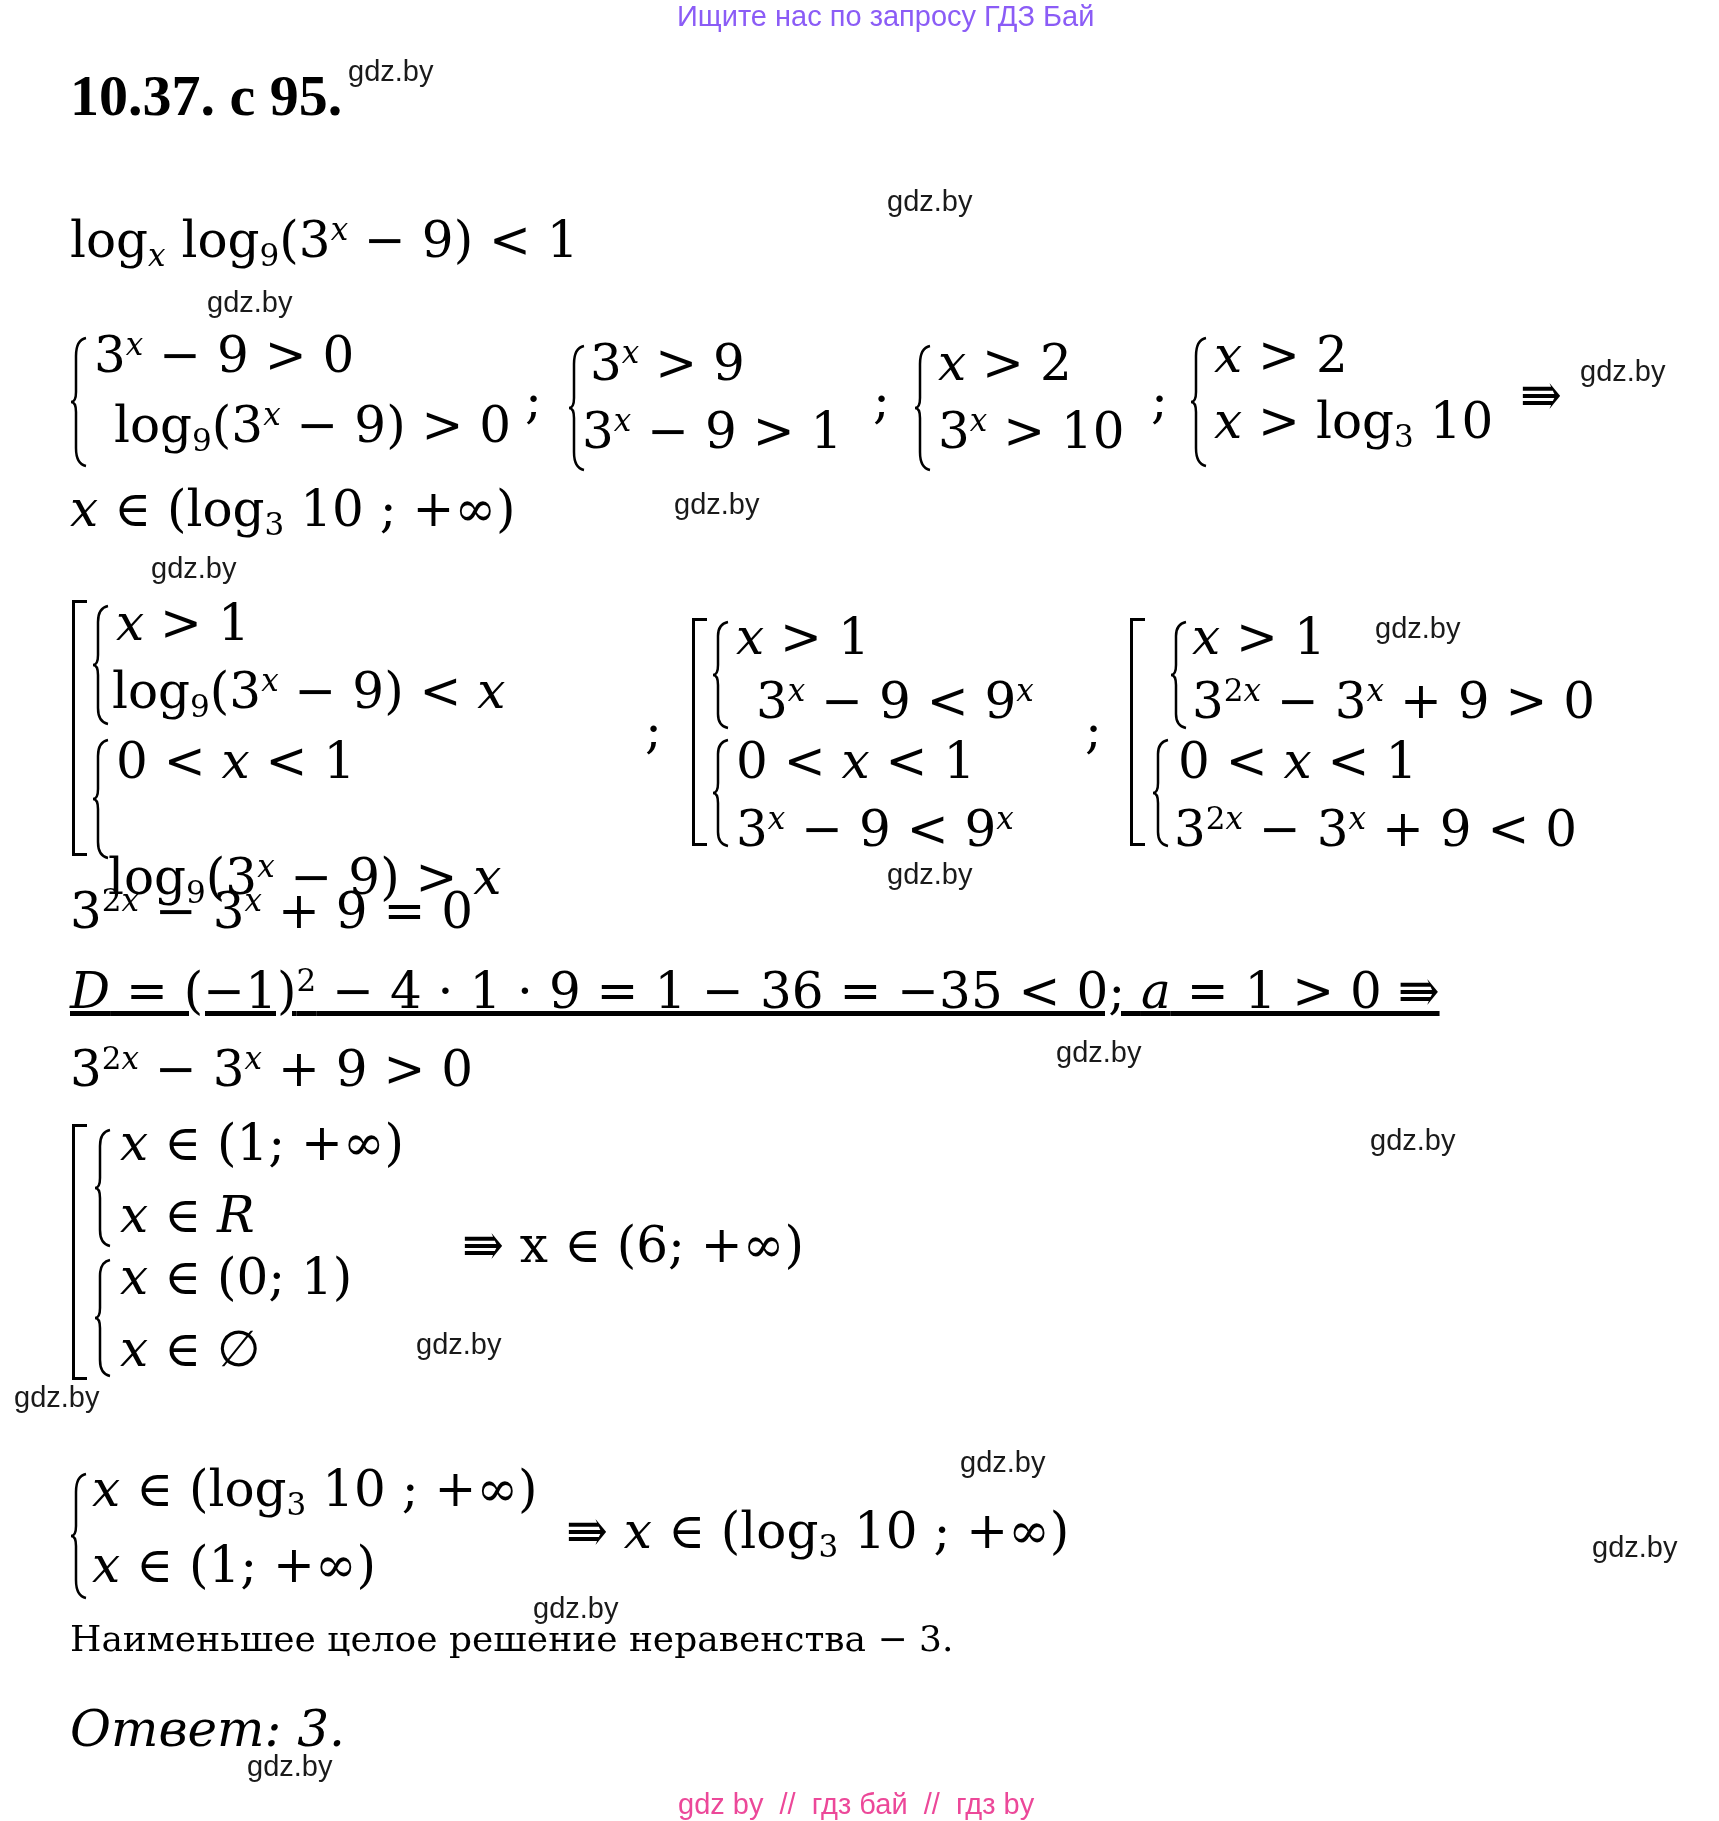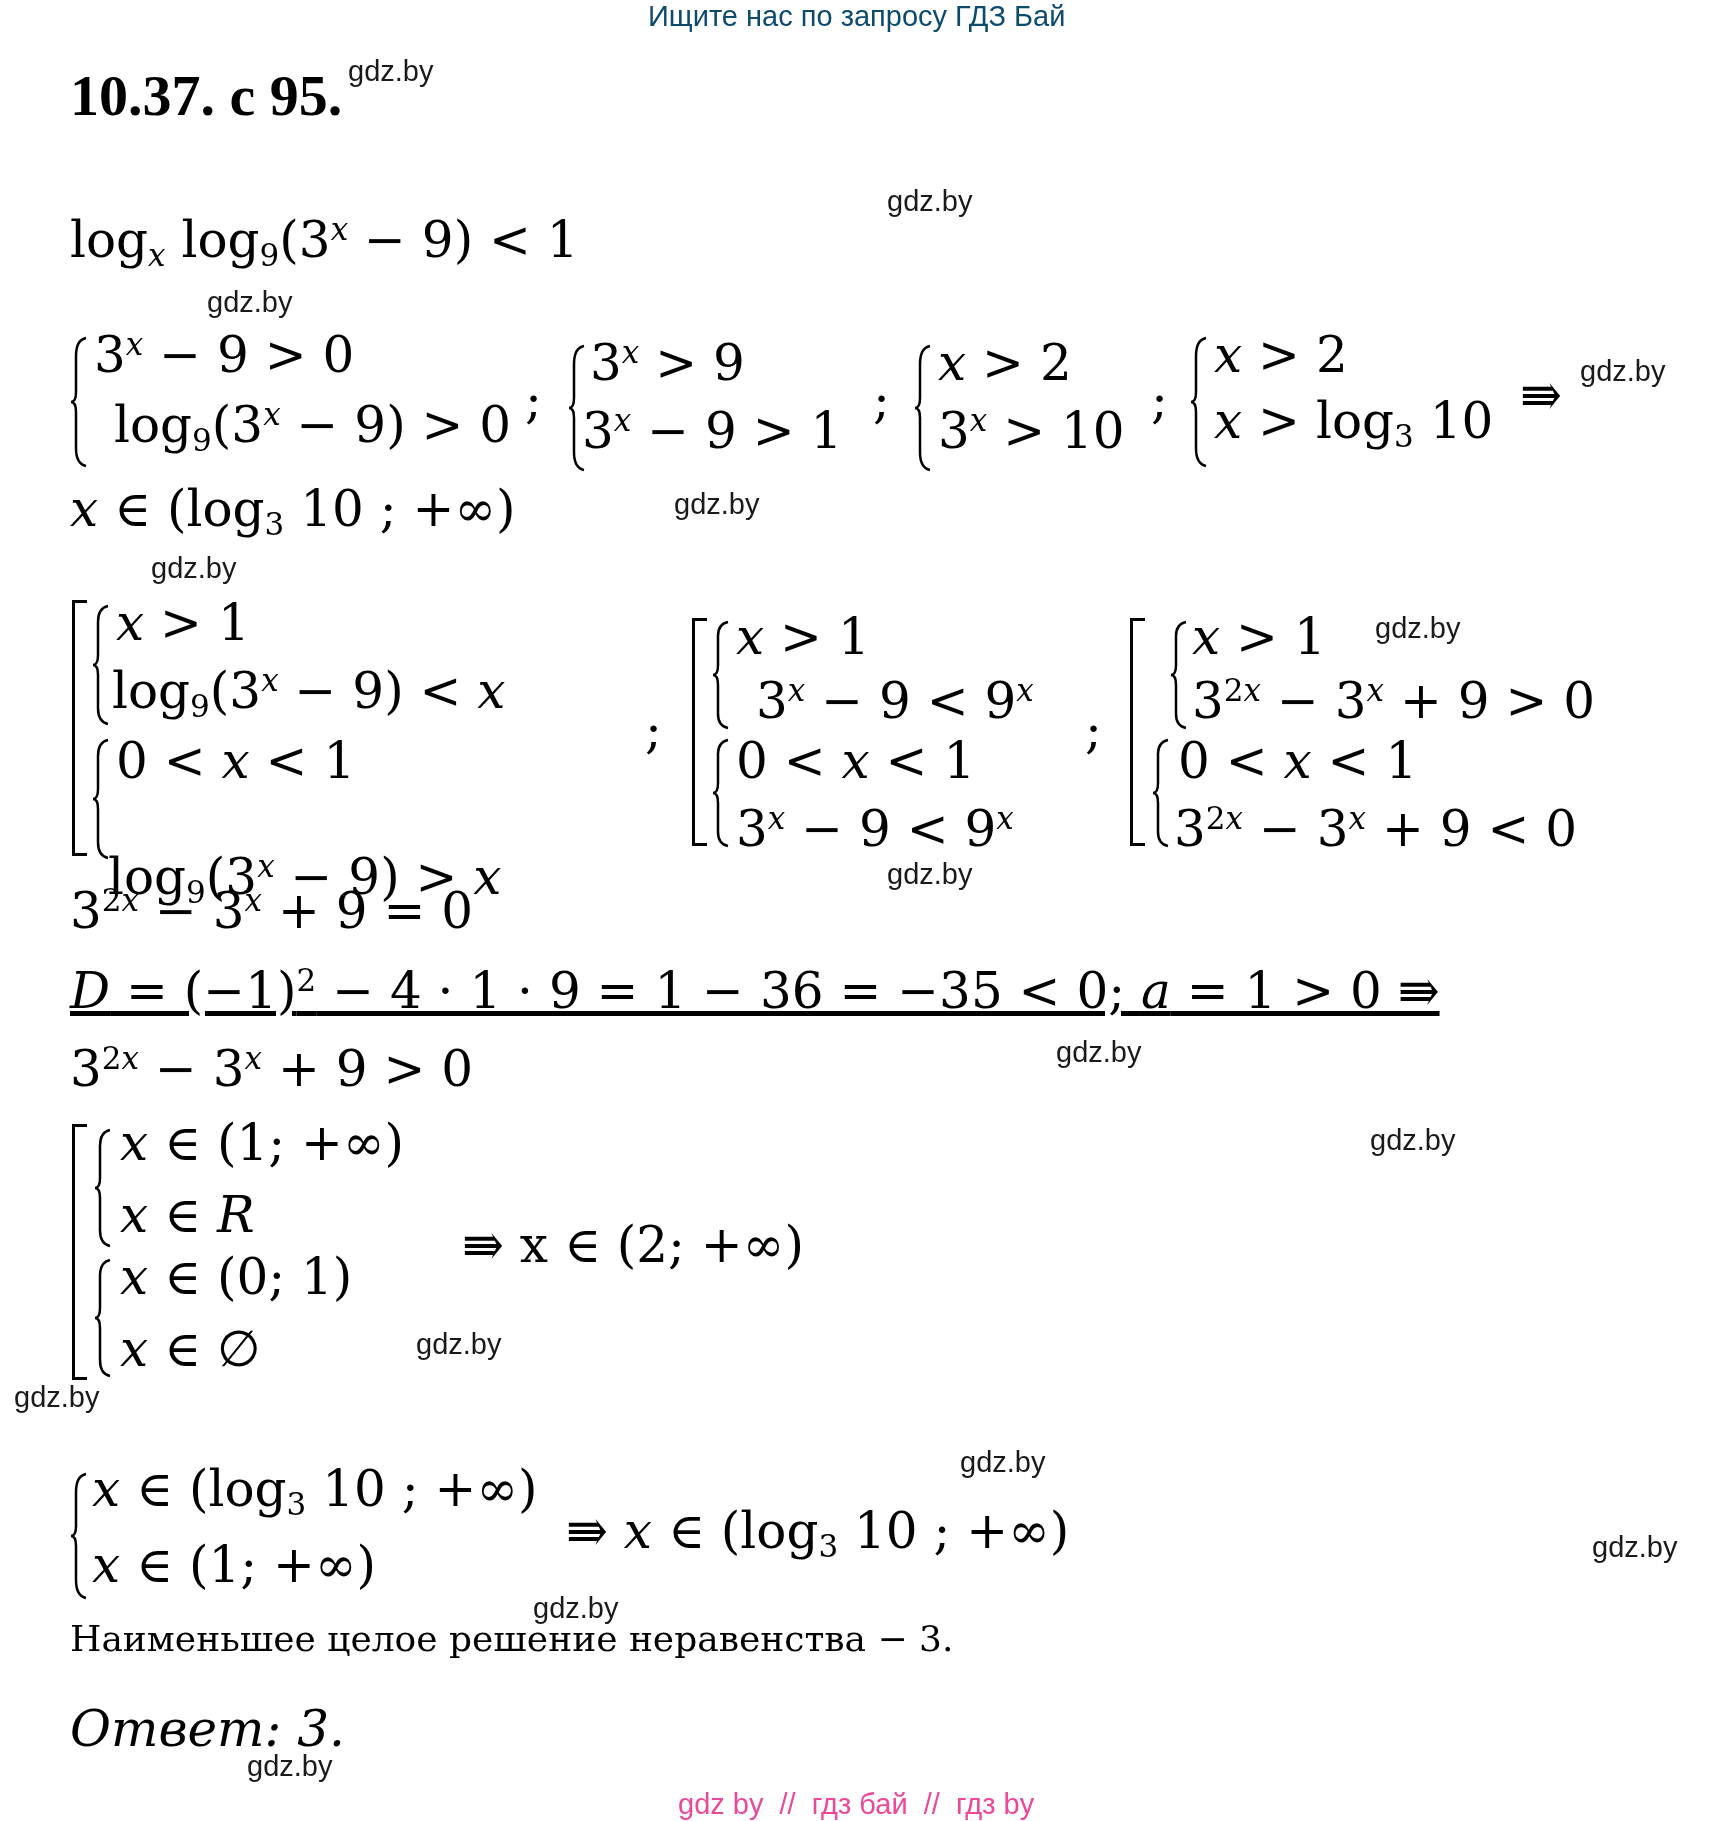--- a/index.html
+++ b/index.html
@@ -16,21 +16,21 @@
   .sys{position:absolute;}
   .sys .row{position:absolute;white-space:nowrap;}
   .curly{position:absolute;width:18px;}
   .curly svg{display:block;}
   .prose{font-family:"DejaVu Serif","Liberation Serif",serif;font-size:36px;}
   .answer{font-family:"DejaVu Serif","Liberation Serif",serif;font-style:italic;font-size:50px;}
 </style>
 </head>
 <body>
 
-<div class="abs hdr" style="left:648px;top:0px;color:#0c4a6e;">Ищите нас по запросу ГДЗ Бай</div>
+<div class="abs hdr" style="left:677px;top:0px;color:#8b5cf6;">Ищите нас по запросу ГДЗ Бай</div>
 
 <div class="abs title" style="left:70px;top:62px;">10.37. с 95.</div>
 
 <div class="abs wm" style="left:348px;top:55px;">gdz.by</div>
 <div class="abs wm" style="left:887px;top:185px;">gdz.by</div>
 <div class="abs wm" style="left:207px;top:286px;">gdz.by</div>
 <div class="abs wm" style="left:1580px;top:355px;">gdz.by</div>
 <div class="abs wm" style="left:674px;top:488px;">gdz.by</div>
 <div class="abs wm" style="left:151px;top:552px;">gdz.by</div>
 <div class="abs wm" style="left:1375px;top:612px;">gdz.by</div>
@@ -162,21 +162,21 @@
   <div class="row math" style="left:48px;top:0;"><i>x</i> ∈ (1; +∞)</div>
   <div class="row math" style="left:48px;top:72px;"><i>x</i> ∈ <i>R</i></div>
   <div class="curly" style="left:22px;top:140px;">
       <svg width="18" height="120" viewBox="0 0 18 120">
         <path d="M16 2 Q6 4 6 18 L6 50 Q6 60 1 60 Q6 60 6 70 L6 102 Q6 116 16 118" fill="none" stroke="#000" stroke-width="2.5"></path>
       </svg>
     </div>
   <div class="row math" style="left:48px;top:134px;"><i>x</i> ∈ (0; 1)</div>
   <div class="row math" style="left:48px;top:206px;"><i>x</i> ∈ ∅</div>
 </div>
-<div class="abs math" style="left:462px;top:1220px;">⇛ x ∈ (2; +∞)</div>
+<div class="abs math" style="left:462px;top:1220px;">⇛ x ∈ (6; +∞)</div>
 
 <div class="sys" style="left:70px;top:1464px;">
   <div class="curly" style="left:0;top:8px;">
       <svg width="18" height="128" viewBox="0 0 18 128">
         <path d="M16 2 Q6 4 6 20 L6 54 Q6 64 1 64 Q6 64 6 74 L6 108 Q6 124 16 126" fill="none" stroke="#000" stroke-width="2.5"></path>
       </svg>
     </div>
   <div class="row math" style="left:22px;top:0;"><i>x</i> ∈ (log<sub>3</sub> 10 ; +∞)</div>
   <div class="row math" style="left:22px;top:76px;"><i>x</i> ∈ (1; +∞)</div>
 </div>

